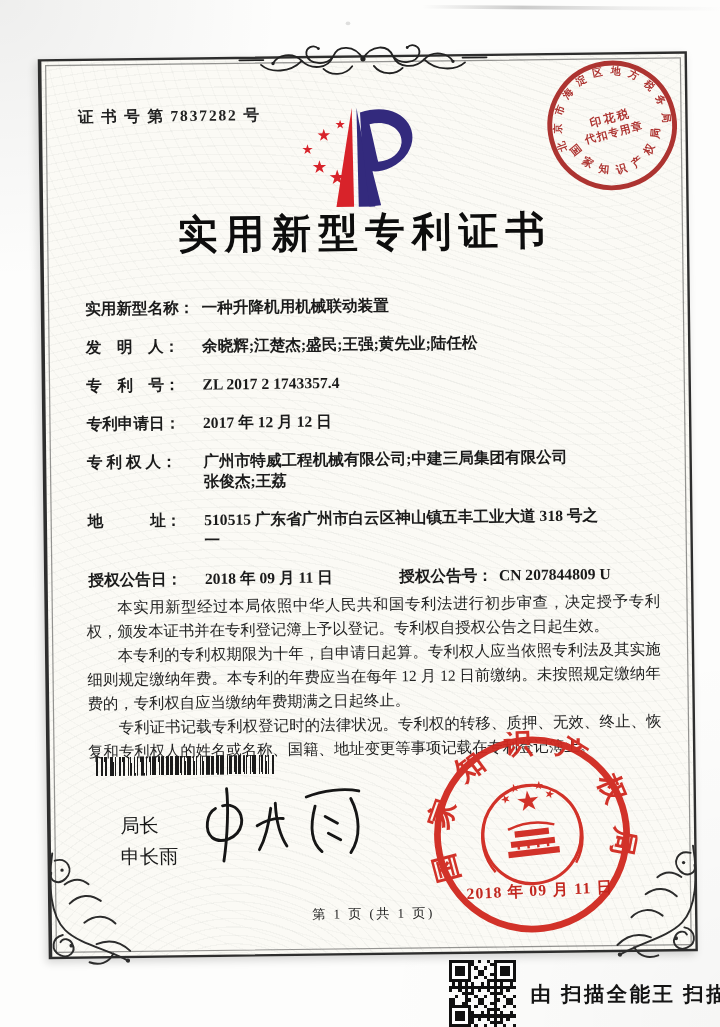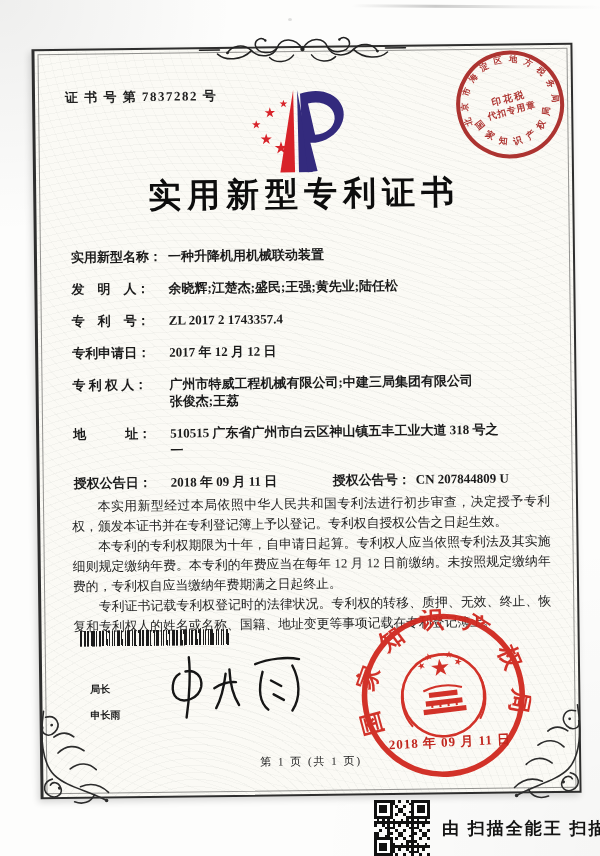--- a/index.html
+++ b/index.html
@@ -42,21 +42,21 @@
   .grant-row{display:flex; margin-bottom:0;}
   .grant-left{flex:0 0 259px; display:flex;}
   .grant-right{display:flex;}
   .grant-right .flabel{flex:0 0 83px;}
   
   .paras{position:absolute; left:32px; right:26px; top:446px;
     font-size:12.8px; line-height:20px; color:#242424; text-align:justify;}
   .paras p{margin:0; text-indent:2em; font-weight:500;}
   
   .barcode{position:absolute; left:38px; top:580px; width:150px; height:16px;}
-  .bureau{position:absolute; left:48px; top:626px; font-size:10px; font-weight:700; line-height:26px; color:#191919;}
+  .bureau{position:absolute; left:58px; top:626px; font-size:16px; font-weight:400; line-height:26px; color:#191919;}
   .signature{position:absolute; left:108px; top:598px; width:185px; height:80px; transform:rotate(-2deg);}
   .gov-seal{position:absolute; left:314px; top:562px; width:174px; height:174px; transform:rotate(-6deg); opacity:.95;}
   .seal-date{position:absolute; left:322px; top:687px; width:170px; text-align:center;
     font-size:13px; font-weight:700; letter-spacing:1px; color:#c2271f; transform:rotate(-2deg);}
   .page-num{position:absolute; left:0; right:0; top:706px; text-align:center; font-size:11px; letter-spacing:2px; color:#222;}
   
   .scan-edge-top{position:absolute; right:30px; top:5px; width:250px; height:3px;
     background:linear-gradient(90deg, transparent, rgba(120,120,120,.38), rgba(150,150,150,.15), transparent);
     transform:rotate(.4deg);}
   .speck{position:absolute; background:rgba(40,40,40,.14); border-radius:50%;}

